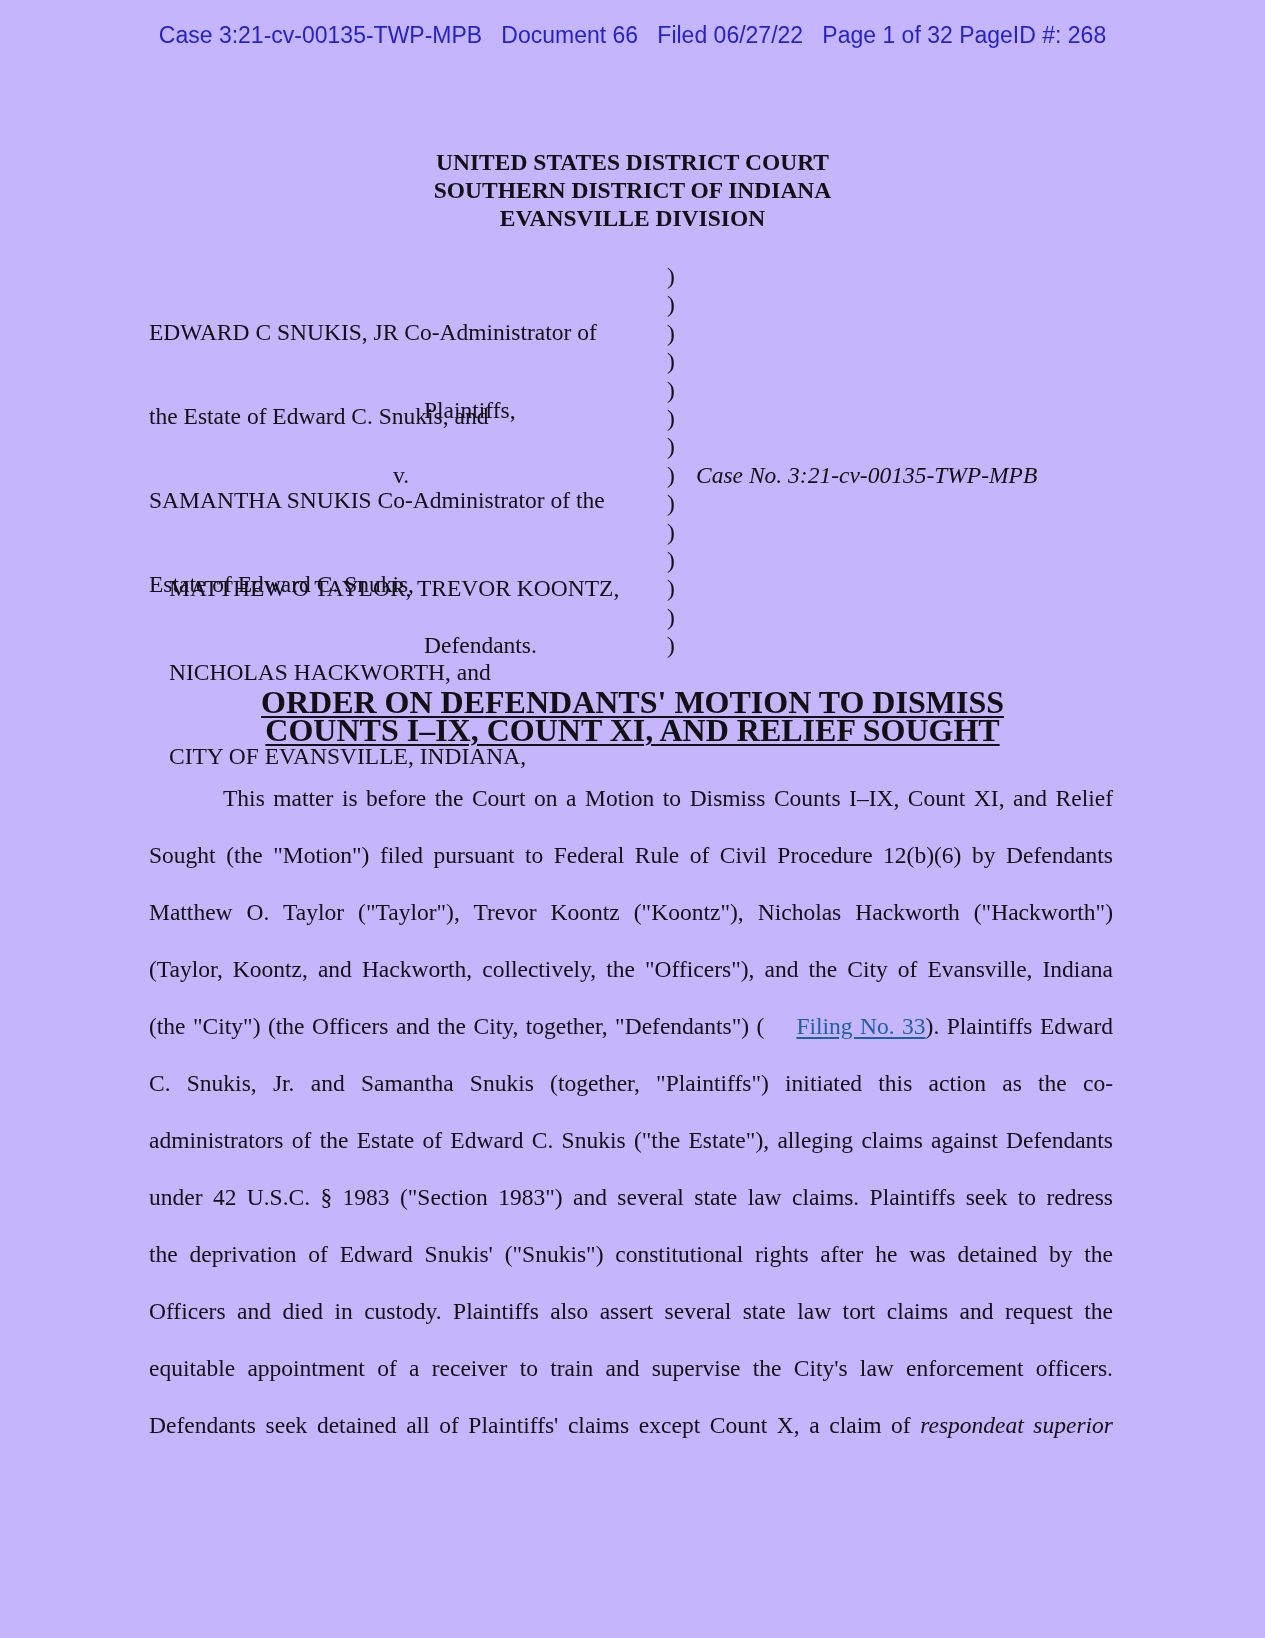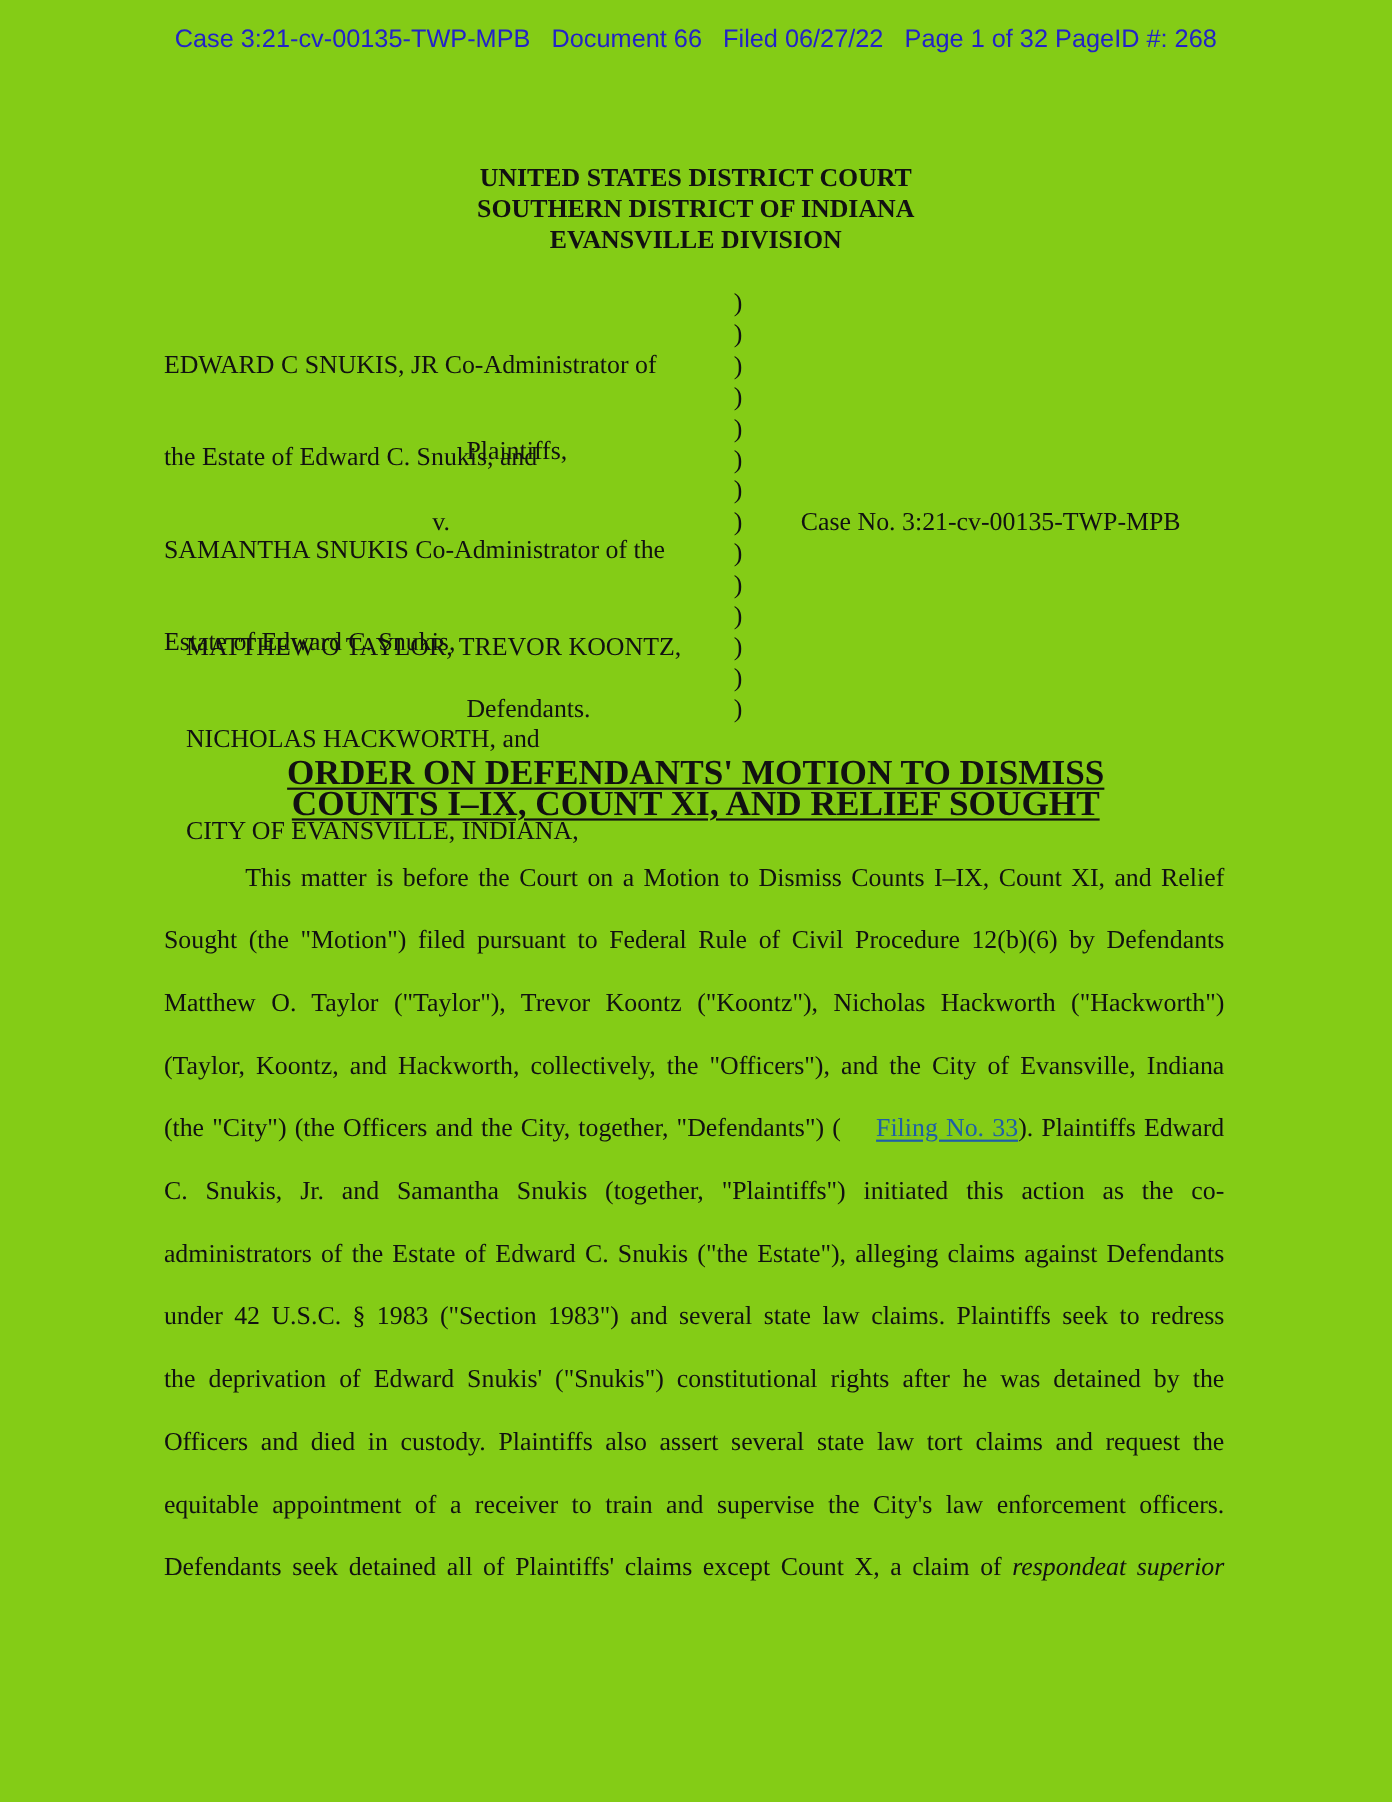--- a/index.html
+++ b/index.html
@@ -1,36 +1,36 @@
 <!DOCTYPE html>
 <html><head>
 <meta charset="utf-8">
 <style>
   html, body { margin:0; padding:0; background:#ffffff; }
   body { width:1265px; height:1638px; position:relative; overflow:hidden; }
-  .page { position:absolute; left:0; top:0; width:1265px; height:1638px; background:#84cc16; }
+  .page { position:absolute; left:0; top:0; width:1265px; height:1638px; background:#c4b5fd; }
   .hdr {
     position:absolute; top:22px; left:0; width:1265px; text-align:center;
     font-family:"Liberation Sans", sans-serif; font-size:23px; color:#2323c8;
     white-space:pre; letter-spacing:0px;
   }
   .serif { font-family:"Liberation Serif", serif; color:#111; }
   .court {
     position:absolute; top:148px; left:0; width:1265px; text-align:center;
     font-weight:bold; font-size:23.5px; line-height:28px;
   }
   .court div { height:28px; }
   .party {
     position:absolute; left:149px; font-size:23.5px; line-height:28px; white-space:pre;
   }
   .role { position:absolute; left:424px; font-size:23.5px; line-height:28px; }
   .vs { position:absolute; left:393px; font-size:23.5px; line-height:28px; }
   .paren-col { position:absolute; left:667px; top:262px; font-size:23.5px; line-height:28.4px; }
   .paren-col div { height:28.4px; }
-  .caseno { position:absolute; left:728px; top:461px; font-size:23.5px; line-height:28px; white-space:pre; }
+  .caseno { position:absolute; left:696px; top:461px; font-size:23.5px; line-height:28px; white-space:pre;font-style:italic; }
   .title {
     position:absolute; top:688px; left:0; width:1265px; text-align:center;
     font-weight:bold; font-size:32px; line-height:28px;
   }
   .title span { text-decoration:underline; text-decoration-thickness:2px; text-underline-offset:3px; }
   .body {
     position:absolute; left:149px; top:770px; width:964px;
     font-size:23.5px; line-height:57px;
   }
   .line { display:block; height:57px; text-align:justify; text-align-last:justify; white-space:nowrap; }

